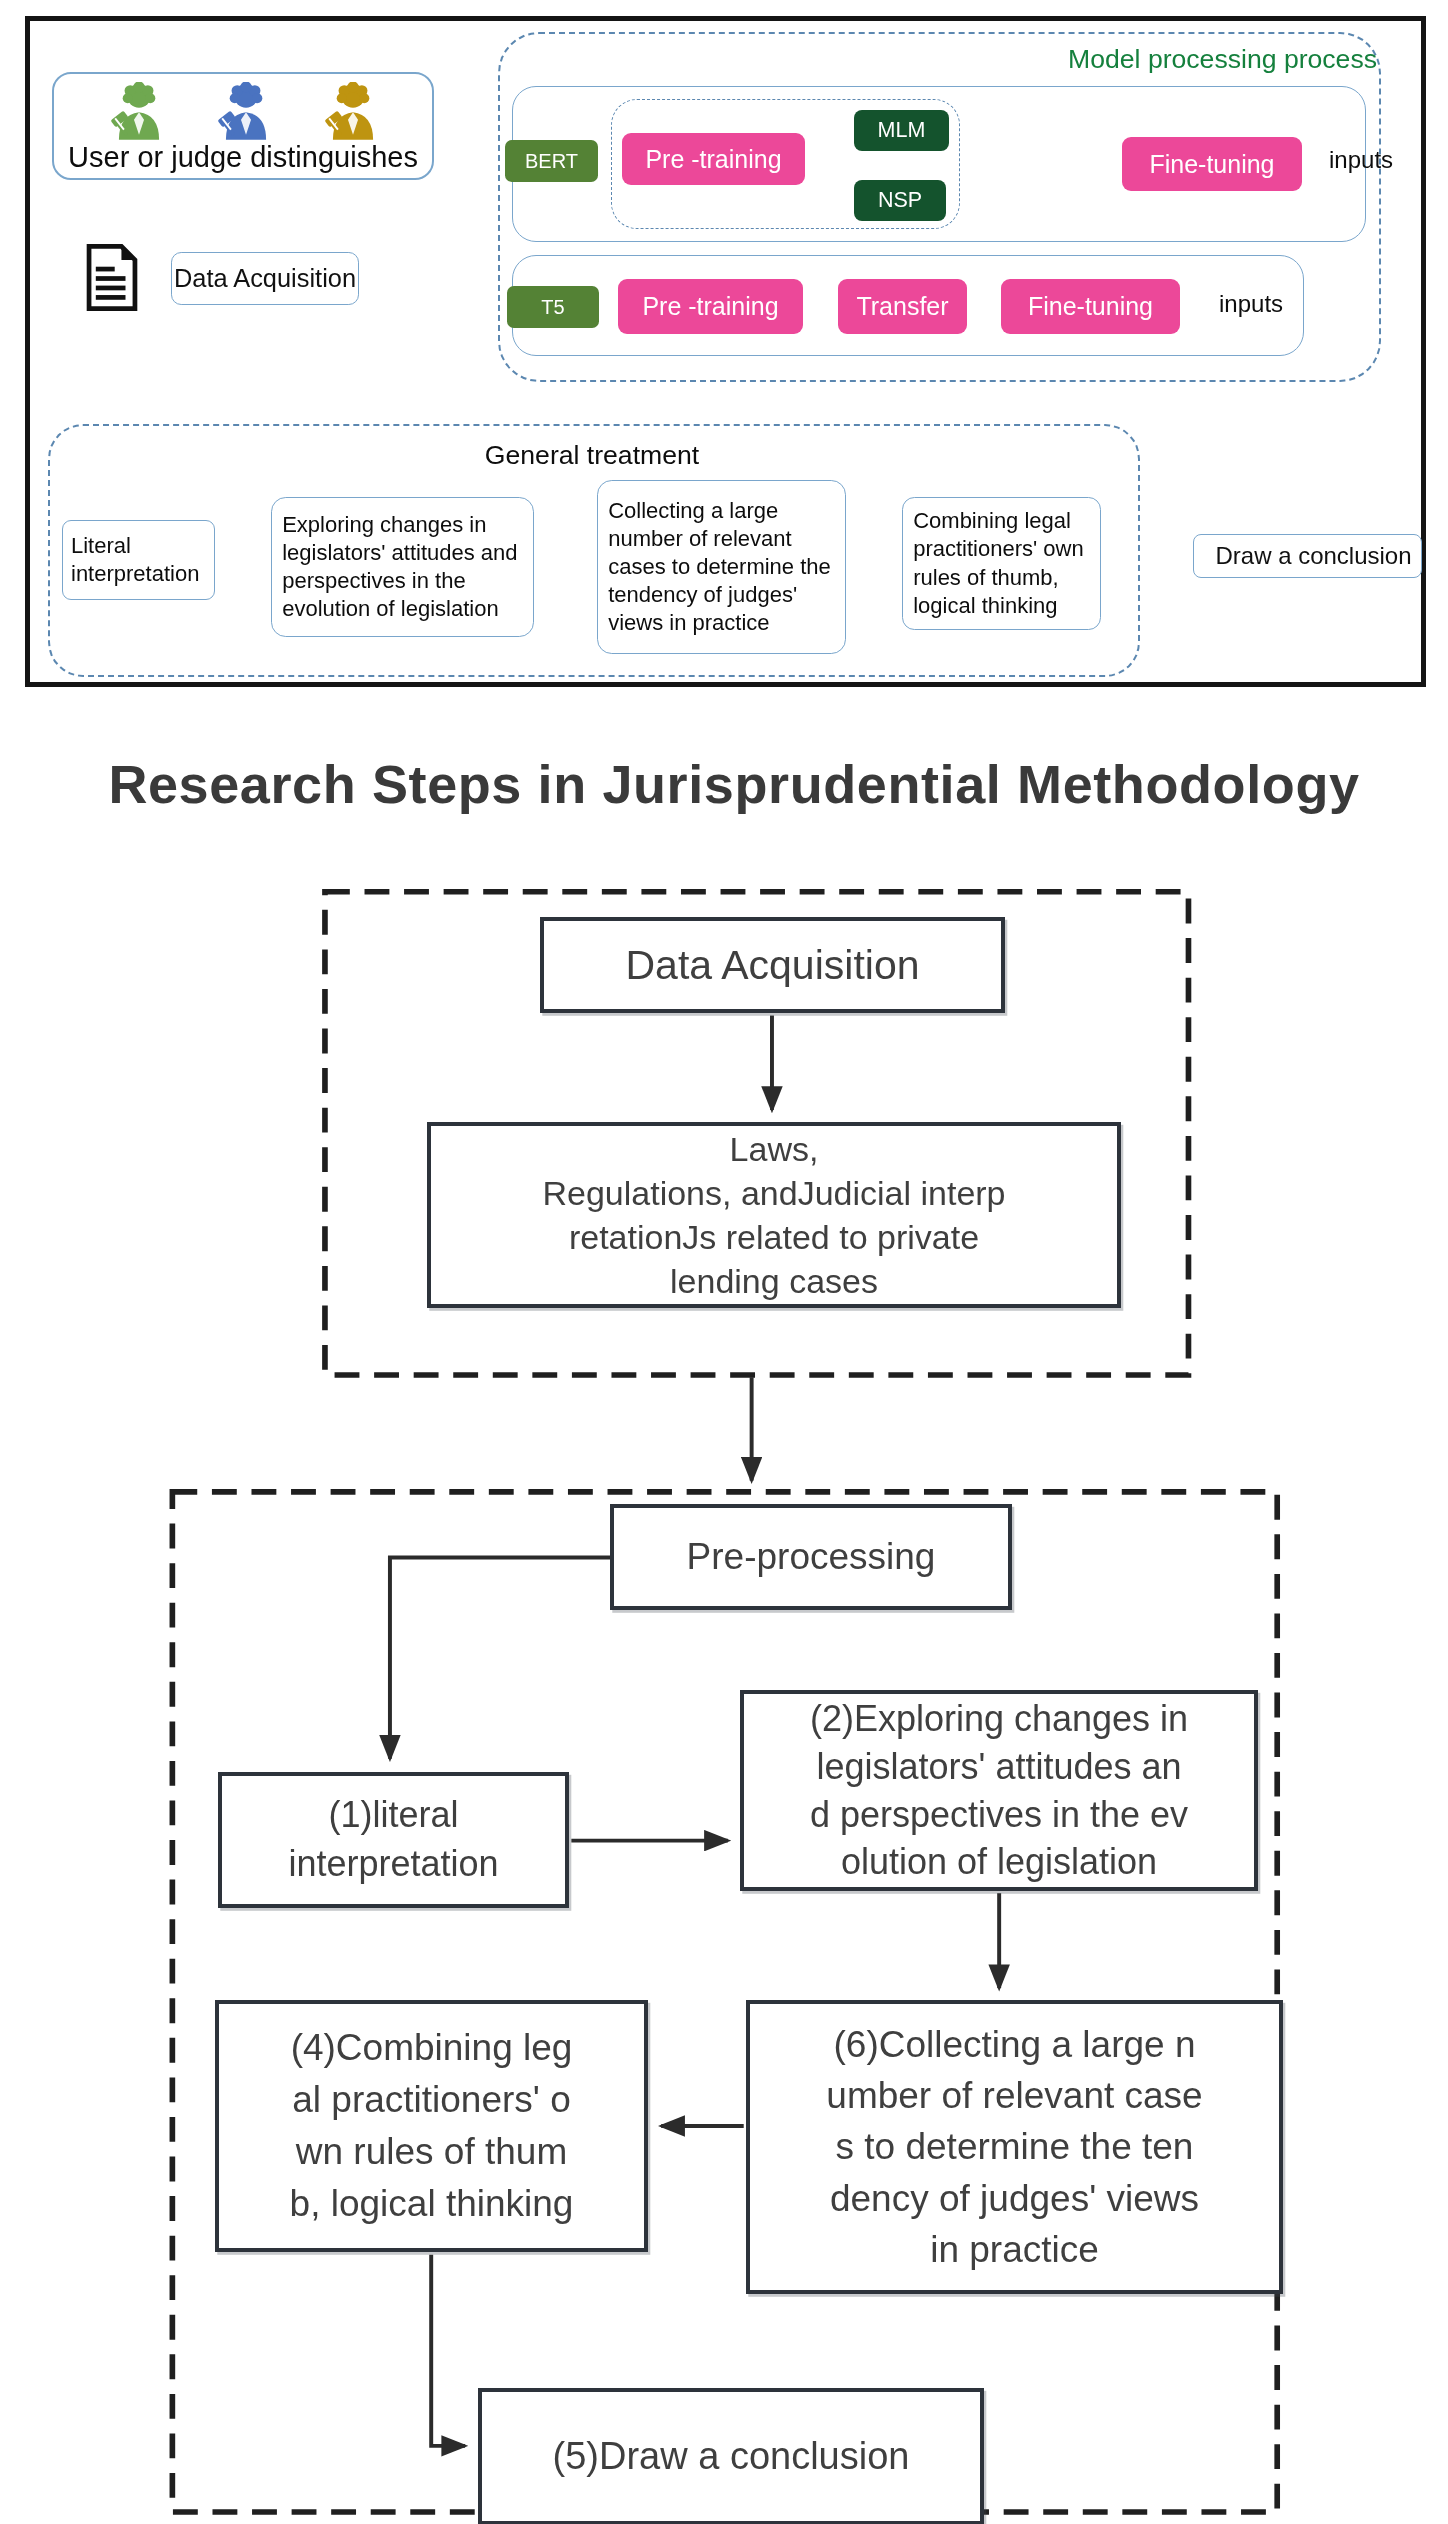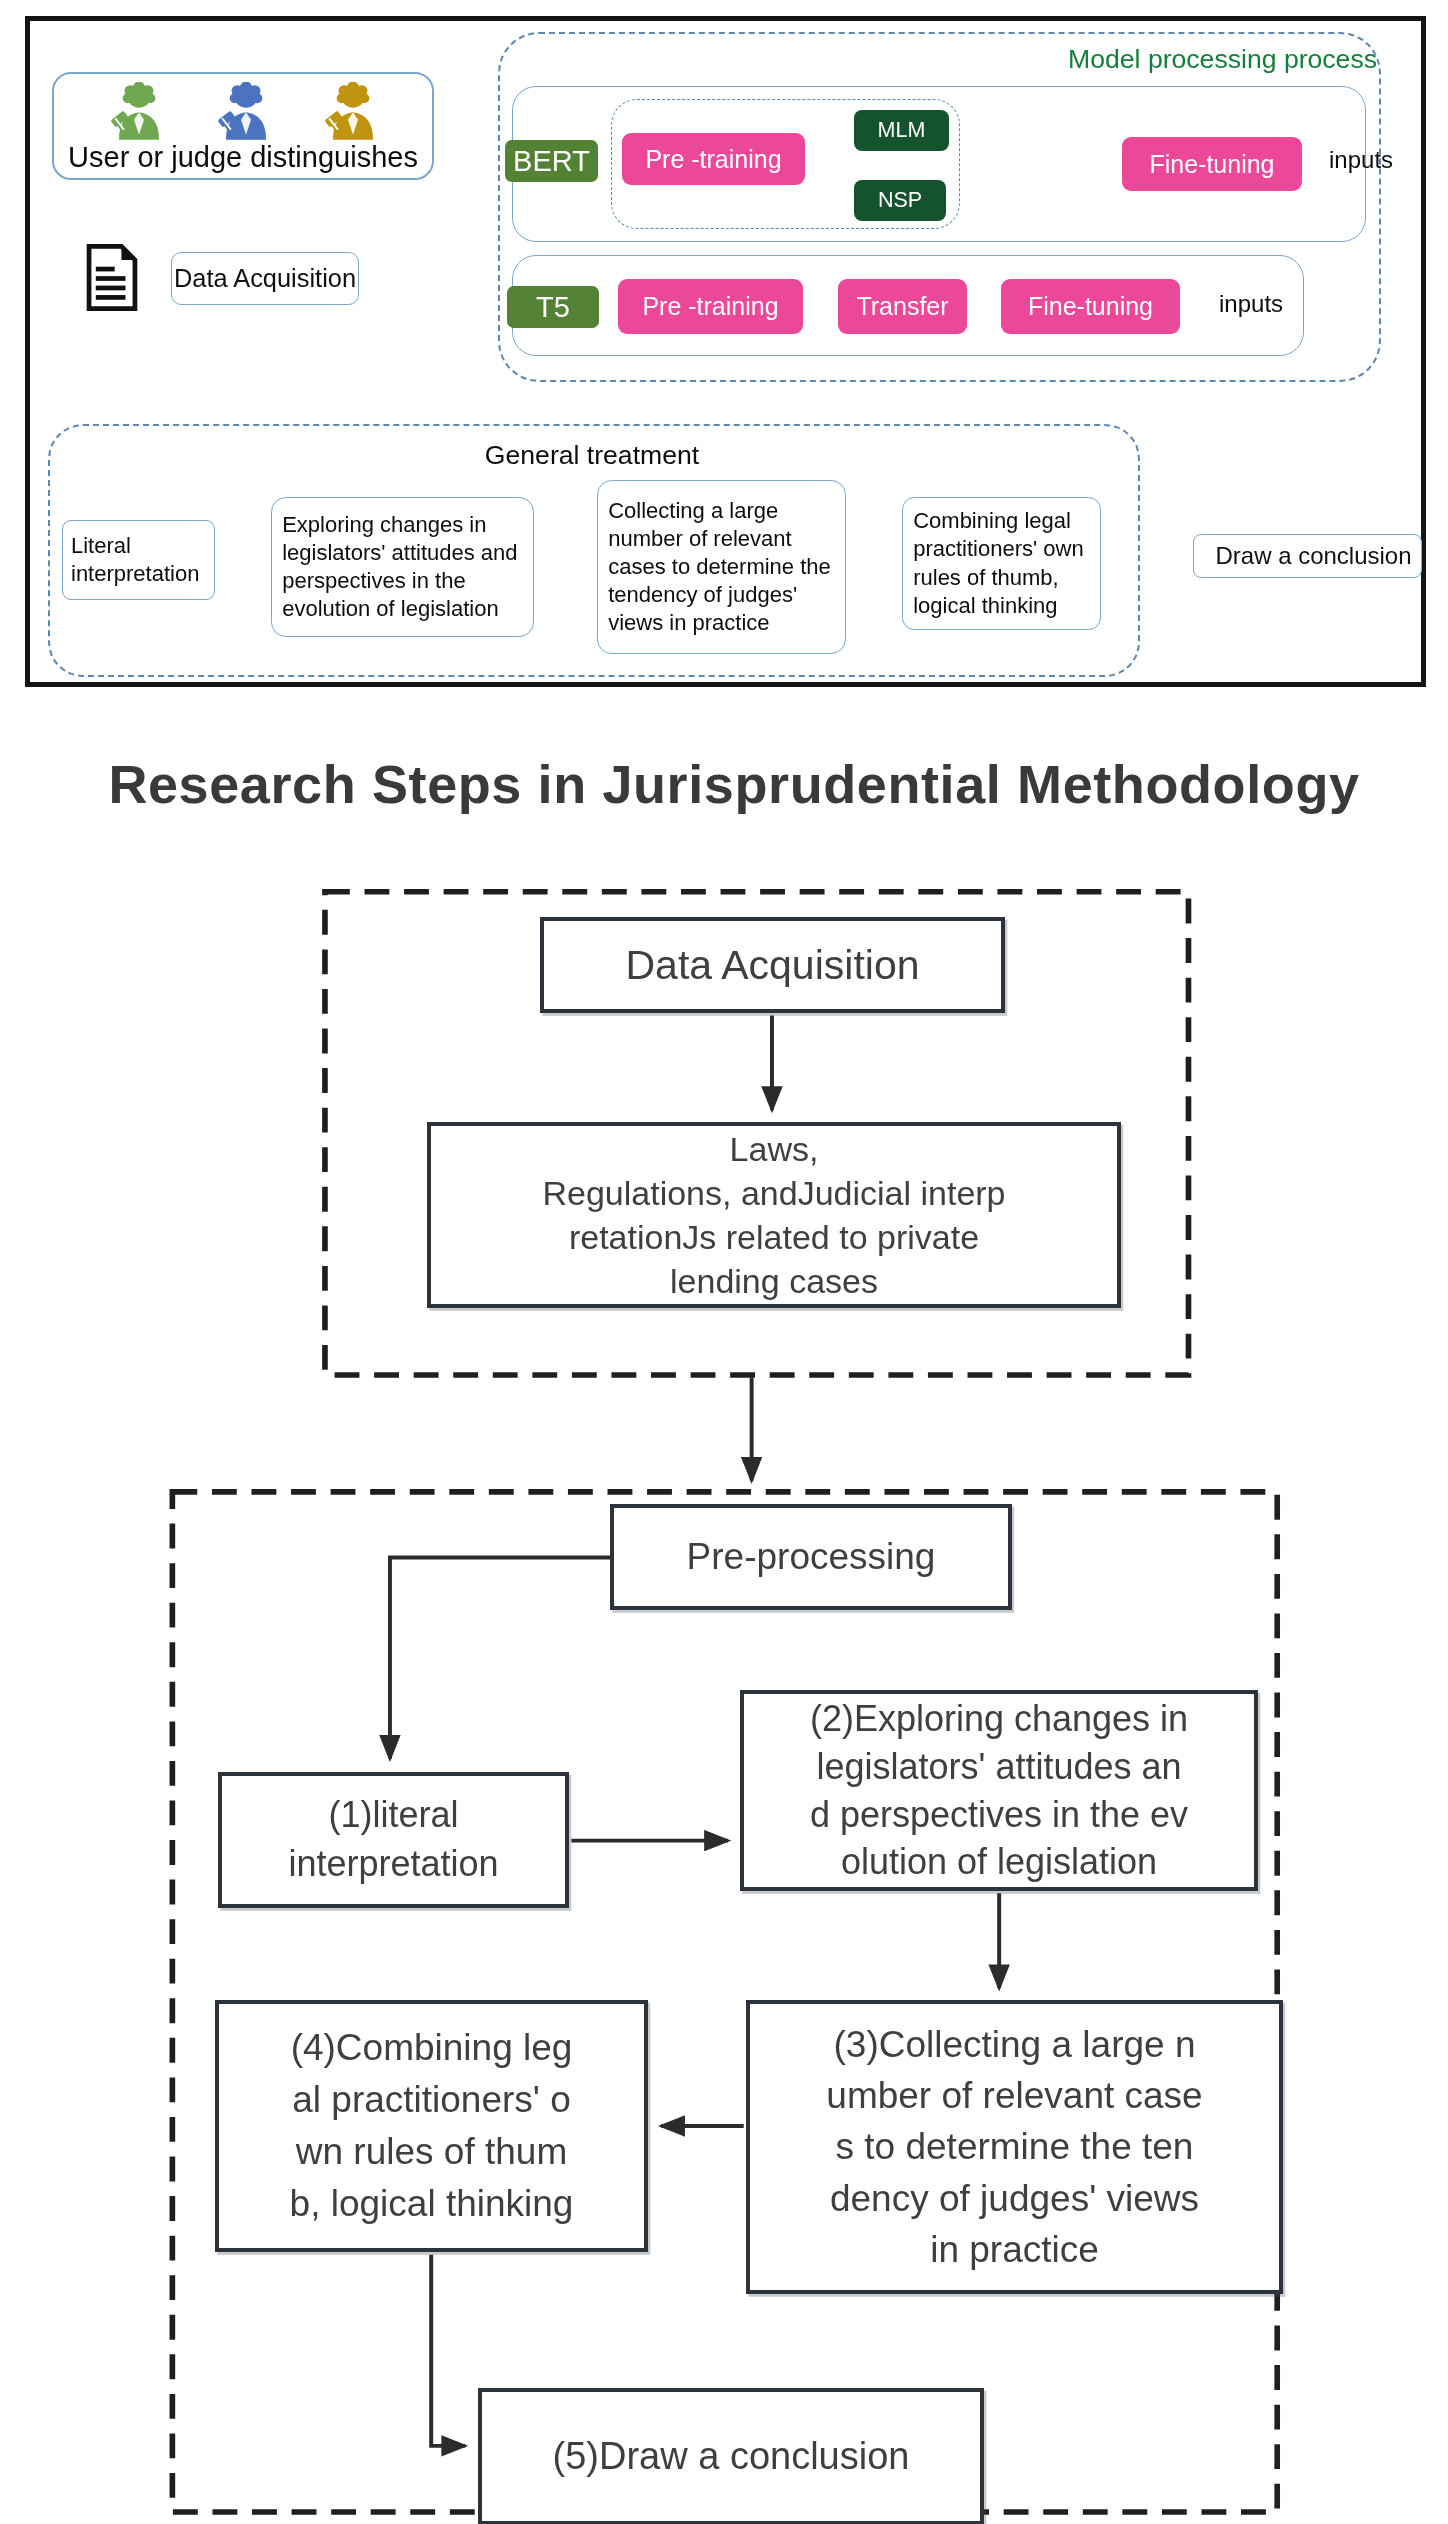--- a/index.html
+++ b/index.html
@@ -24,21 +24,21 @@
             padding:8px 4.5px 5.7px;box-sizing:border-box;}
   #user-icons{display:flex;gap:44px;}
   #user-label{font-size:29px;color:#0d0d0d;}
   #doc-icon{left:85px;top:243px;}
   #da-box{left:171px;top:252px;width:186px;height:51px;border-radius:10.2px;font-size:25.4px;border-width:1.7px;}
 
   #model-container{left:498px;top:32px;width:879px;height:346px;border:2.3px dashed #5b87b0;border-radius:41px;}
   #model-title{left:498px;top:44px;width:879px;font-size:26.6px;text-align:right;color:#15803d;}
   #bert-row{left:512px;top:86px;width:852px;height:154px;border-radius:24px;border-width:1.7px;}
   #t5-row{left:512px;top:255px;width:790px;height:99px;border-radius:24px;border-width:1.7px;}
-  .green-pill{background:#548235;color:#fff;border-radius:6.8px;font-size:29px;}
+  .green-pill{background:#548235;color:#fff;border-radius:6.8px;font-size:20px;}
   .blue-pill{background:#ec4899;color:#fff;border-radius:9px;font-size:25px;}
   .orange-pill{background:#14532d;color:#fff;border-radius:8px;font-size:21.5px;}
   #bert-tag{left:505px;top:140px;width:93px;height:42px;}
   #bert-inner-dash{left:611px;top:99px;width:347px;height:128px;border:1.7px dashed #5b87b0;border-radius:26px;}
   #bert-pre{left:622px;top:133px;width:183px;height:52px;}
   #mlm{left:854px;top:110px;width:95px;height:41px;}
   #nsp{left:854px;top:180px;width:92px;height:41px;}
   #bert-ft{left:1122px;top:137px;width:180px;height:54px;}
   #bert-inputs{left:1329px;top:146px;width:96px;font-size:24px;color:#0d0d0d;}
   #t5-tag{left:507px;top:286px;width:92px;height:42px;}
@@ -249,21 +249,21 @@
 Regulations, andJudicial interp
 retationJs related to private
 lending cases</div>
   <div id="f-pp" class="abs fbox cc">Pre-processing</div>
   <div id="f-s1" class="abs fbox cc pre">(1)literal
 interpretation</div>
   <div id="f-s2" class="abs fbox cc pre">(2)Exploring changes in
 legislators' attitudes an
 d perspectives in the ev
 olution of legislation</div>
-  <div id="f-s3" class="abs fbox cc pre">(3)Collecting a large n
+  <div id="f-s3" class="abs fbox cc pre">(6)Collecting a large n
 umber of relevant case
 s to determine the ten
 dency of judges' views
 in practice</div>
   <div id="f-s4" class="abs fbox cc pre">(4)Combining leg
 al practitioners' o
 wn rules of thum
 b, logical thinking</div>
   <div id="f-s5" class="abs fbox cc">(5)Draw a conclusion</div>
 

